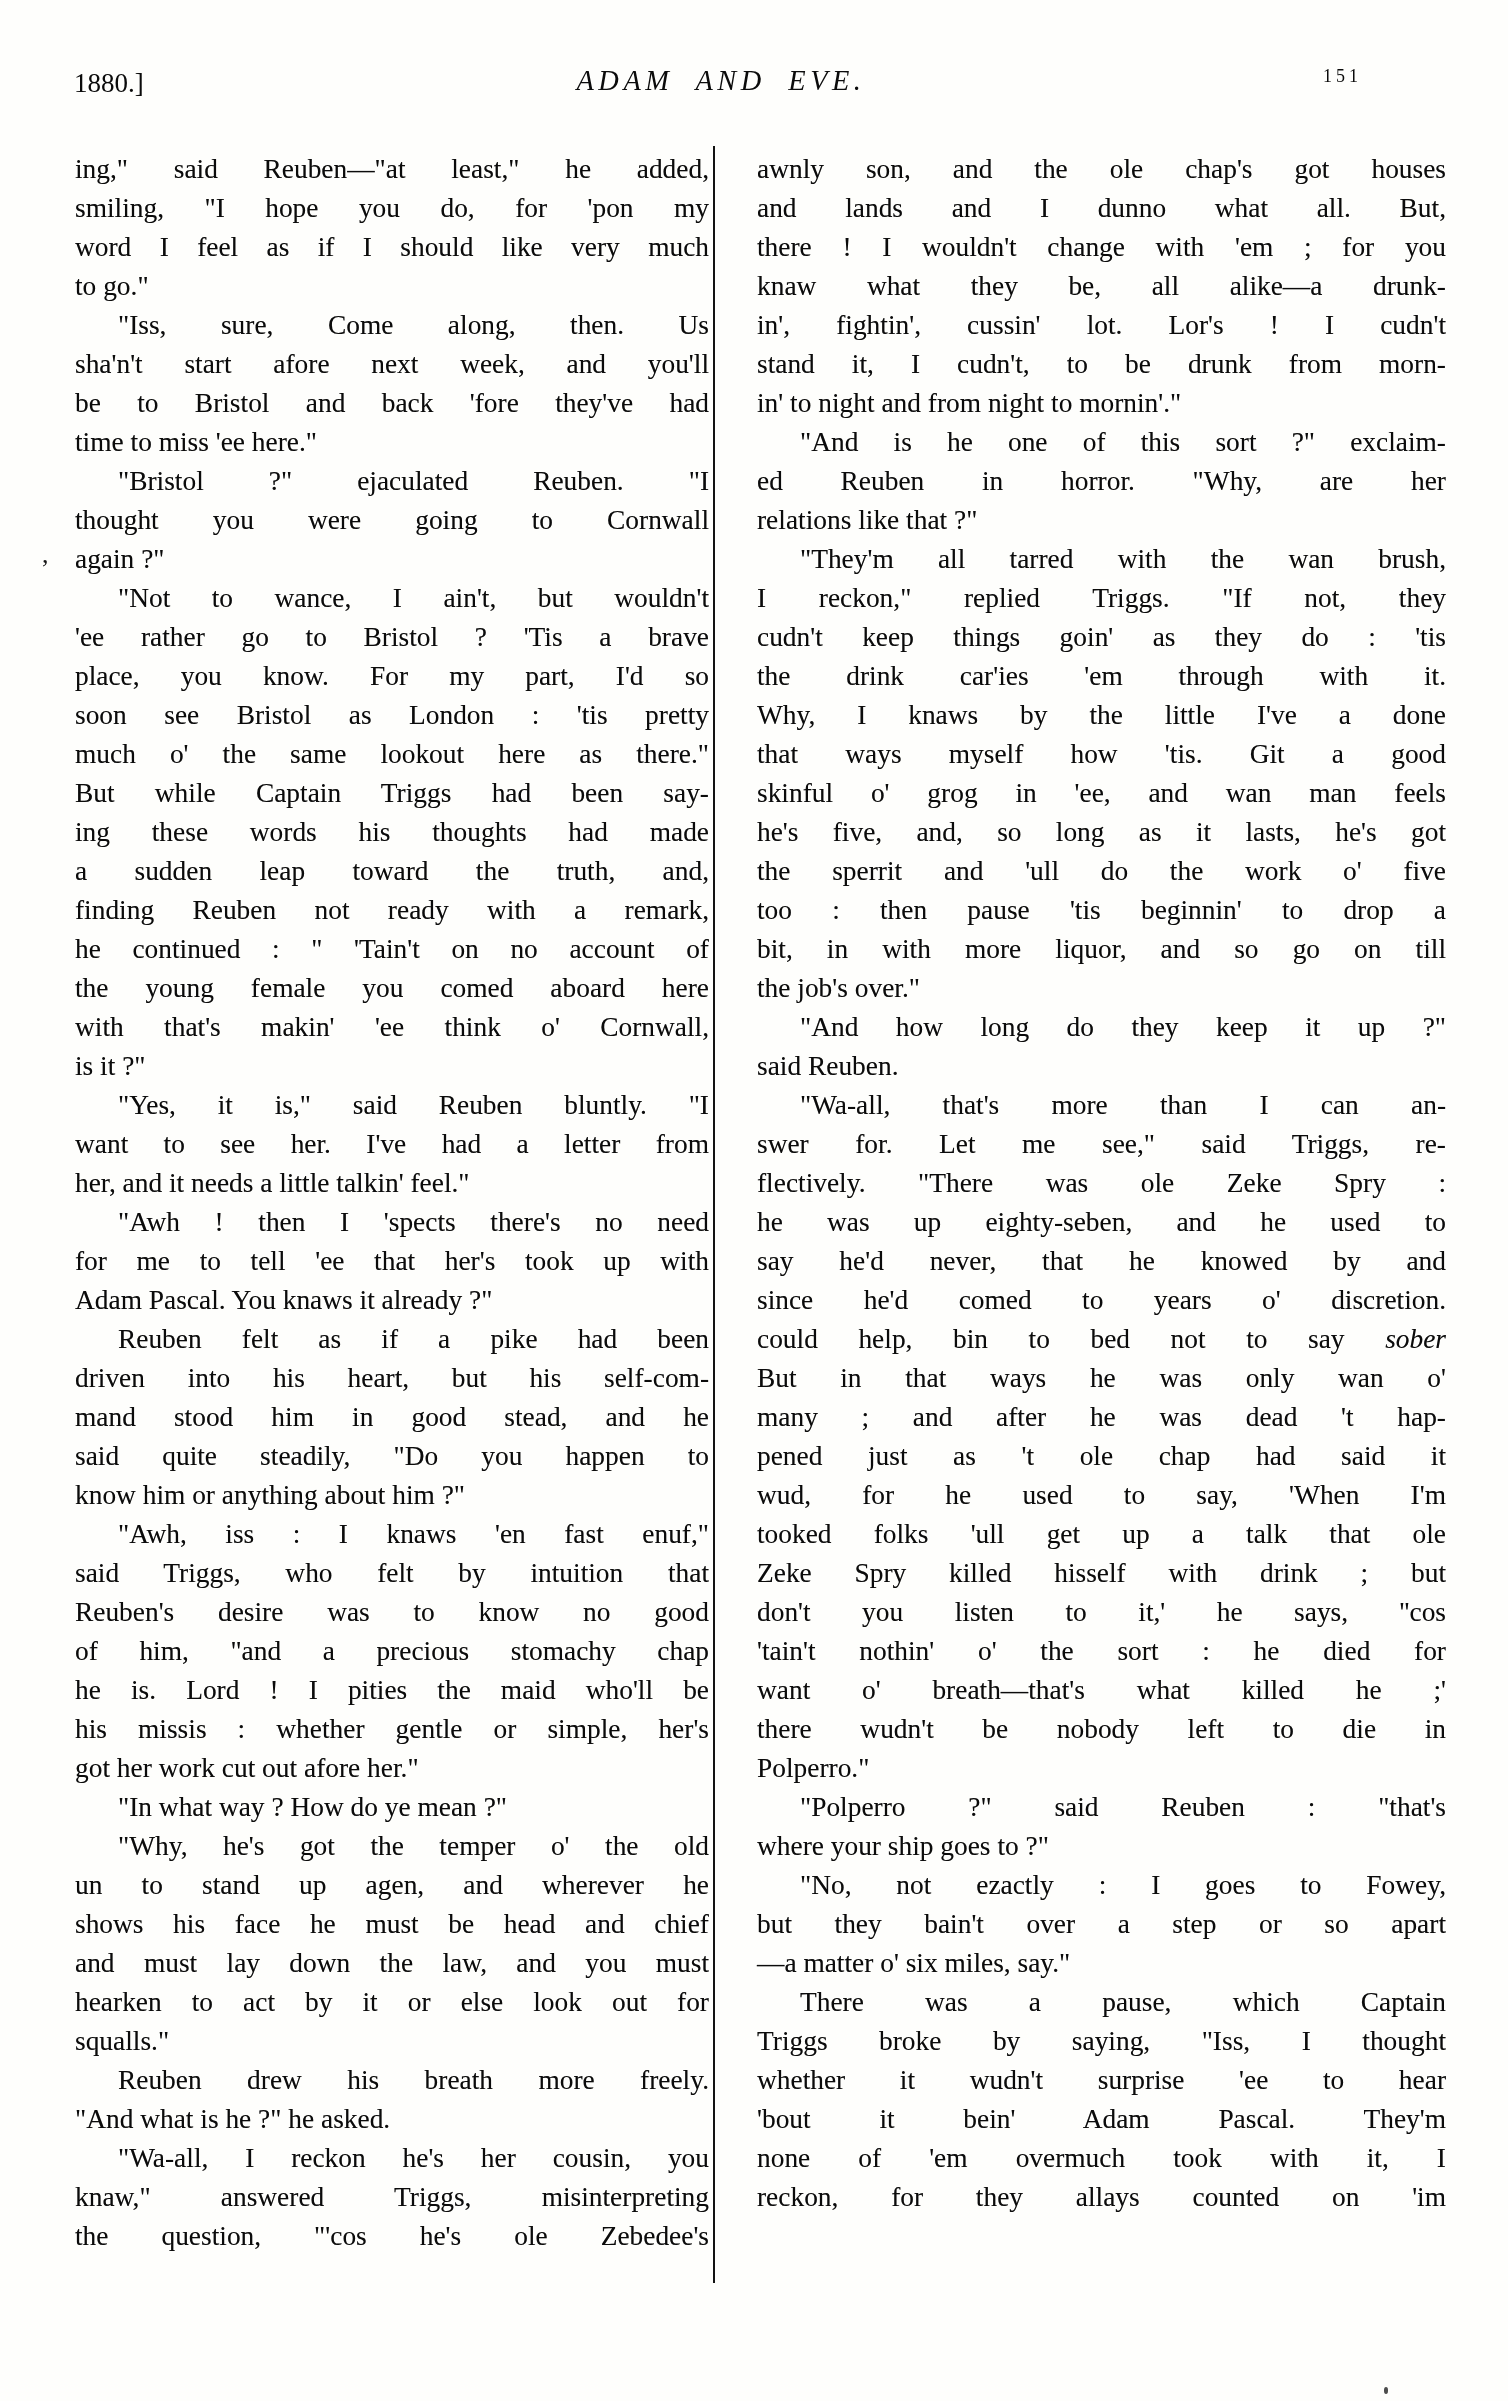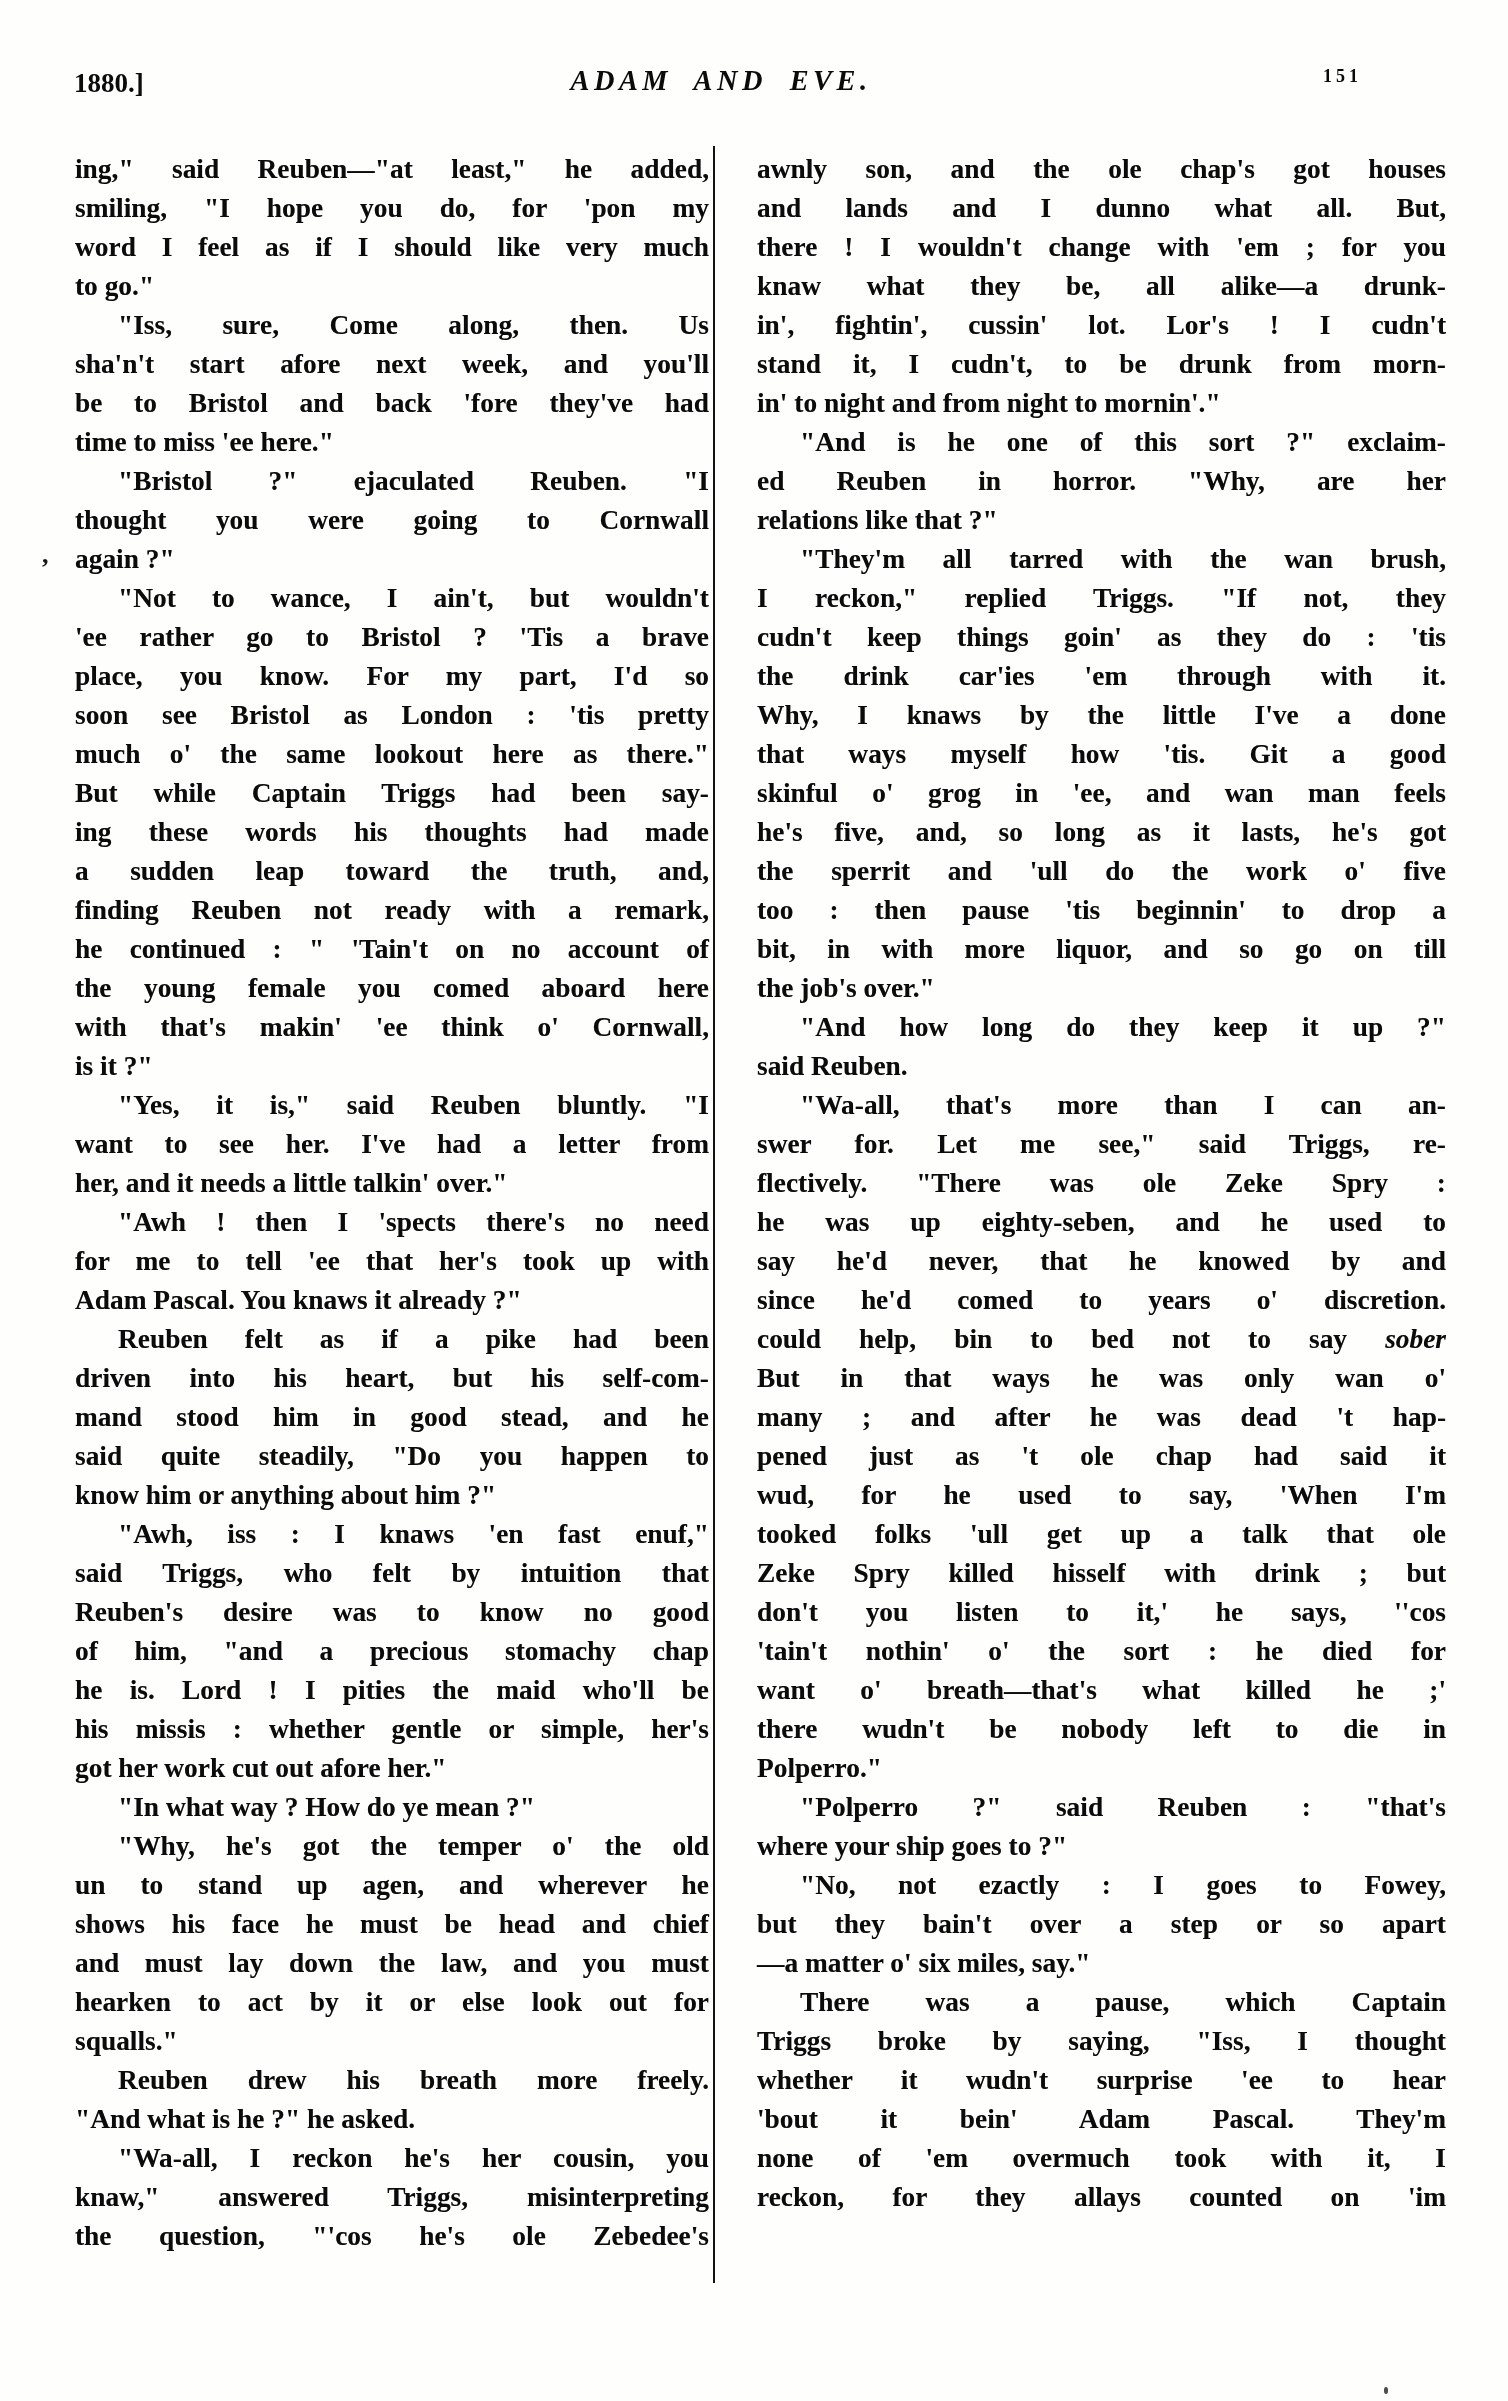--- a/index.html
+++ b/index.html
@@ -4,21 +4,20 @@
 <style>
   html,body{margin:0;padding:0;background:#ffffff;}
   .page{
     position:relative;
     width:1508px;
     height:2401px;
     background:#fefefc;
     color:#0b0b0b;
     font-family:"Liberation Serif", serif;
     overflow:hidden;
-    font-weight:bold;
   }
   
   .hdr{position:absolute;white-space:nowrap;}
   .hdr-left{left:74px;top:68px;font-size:27px;}
   .hdr-title{left:721px;top:65px;transform:translateX(-50%);font-style:italic;font-size:28.4px;letter-spacing:4.5px;word-spacing:11px;}
   .hdr-right{left:1323px;top:66px;font-size:18px;letter-spacing:4px;}
   
   .col{position:absolute;top:150px;}
   .col-left{left:75px;width:634px;}
   .col-right{left:744px;width:689px;margin-left:13px;}
@@ -70,21 +69,21 @@
       <div class="line">But while Captain Triggs had been say-</div>
       <div class="line">ing these words his thoughts had made</div>
       <div class="line">a sudden leap toward the truth, and,</div>
       <div class="line">finding Reuben not ready with a remark,</div>
       <div class="line">he continued : " 'Tain't on no account of</div>
       <div class="line">the young female you comed aboard here</div>
       <div class="line">with that's makin' 'ee think o' Cornwall,</div>
       <div class="line last">is it ?"</div>
       <div class="line indent">"Yes, it is," said Reuben bluntly. "I</div>
       <div class="line">want to see her. I've had a letter from</div>
-      <div class="line last">her, and it needs a little talkin' over."</div>
+      <div class="line last">her, and it needs a little talkin' feel."</div>
       <div class="line indent">"Awh ! then I 'spects there's no need</div>
       <div class="line">for me to tell 'ee that her's took up with</div>
       <div class="line last">Adam Pascal. You knaws it already ?"</div>
       <div class="line indent">Reuben felt as if a pike had been</div>
       <div class="line">driven into his heart, but his self-com-</div>
       <div class="line">mand stood him in good stead, and he</div>
       <div class="line">said quite steadily, "Do you happen to</div>
       <div class="line last">know him or anything about him ?"</div>
       <div class="line indent">"Awh, iss : I knaws 'en fast enuf,"</div>
       <div class="line">said Triggs, who felt by intuition that</div>

